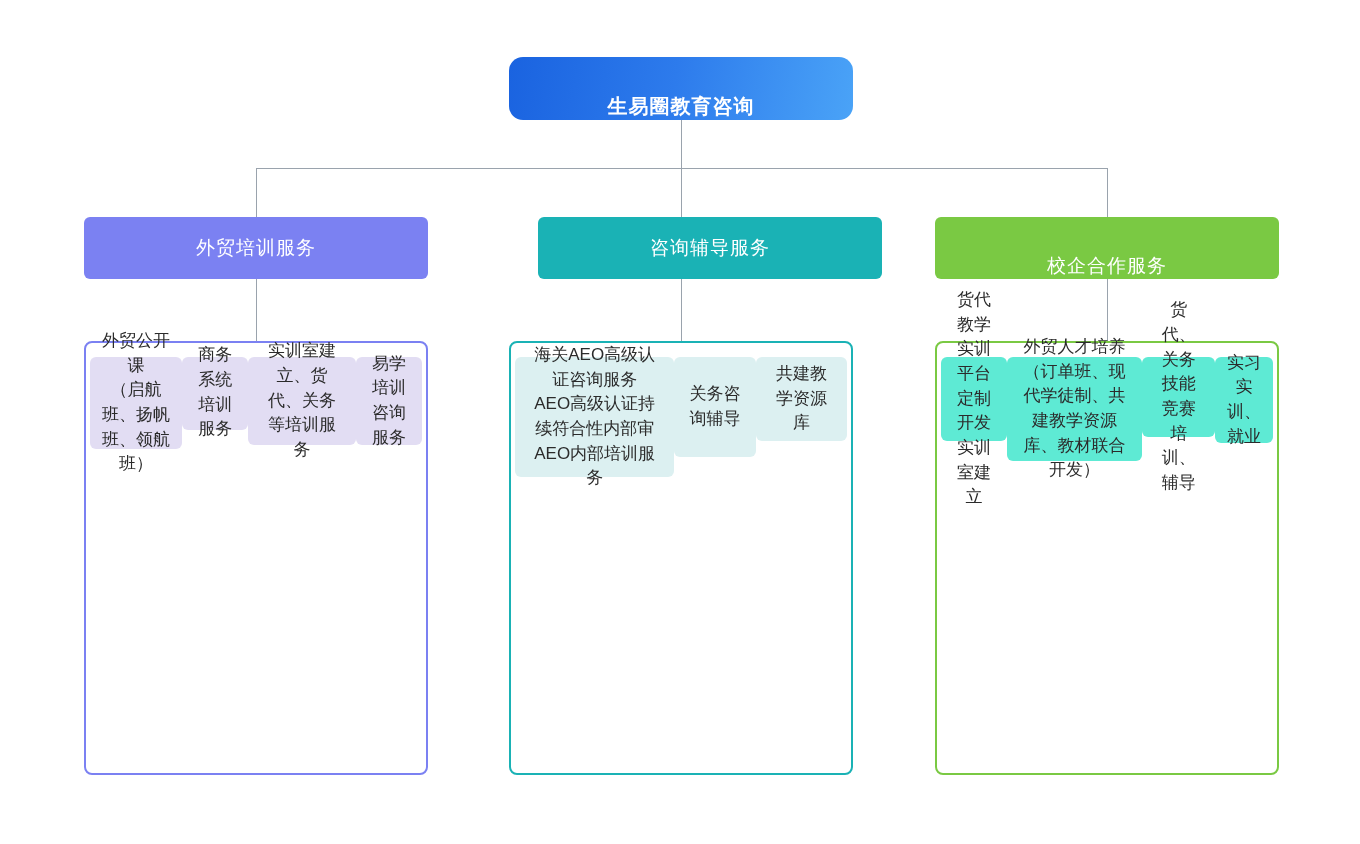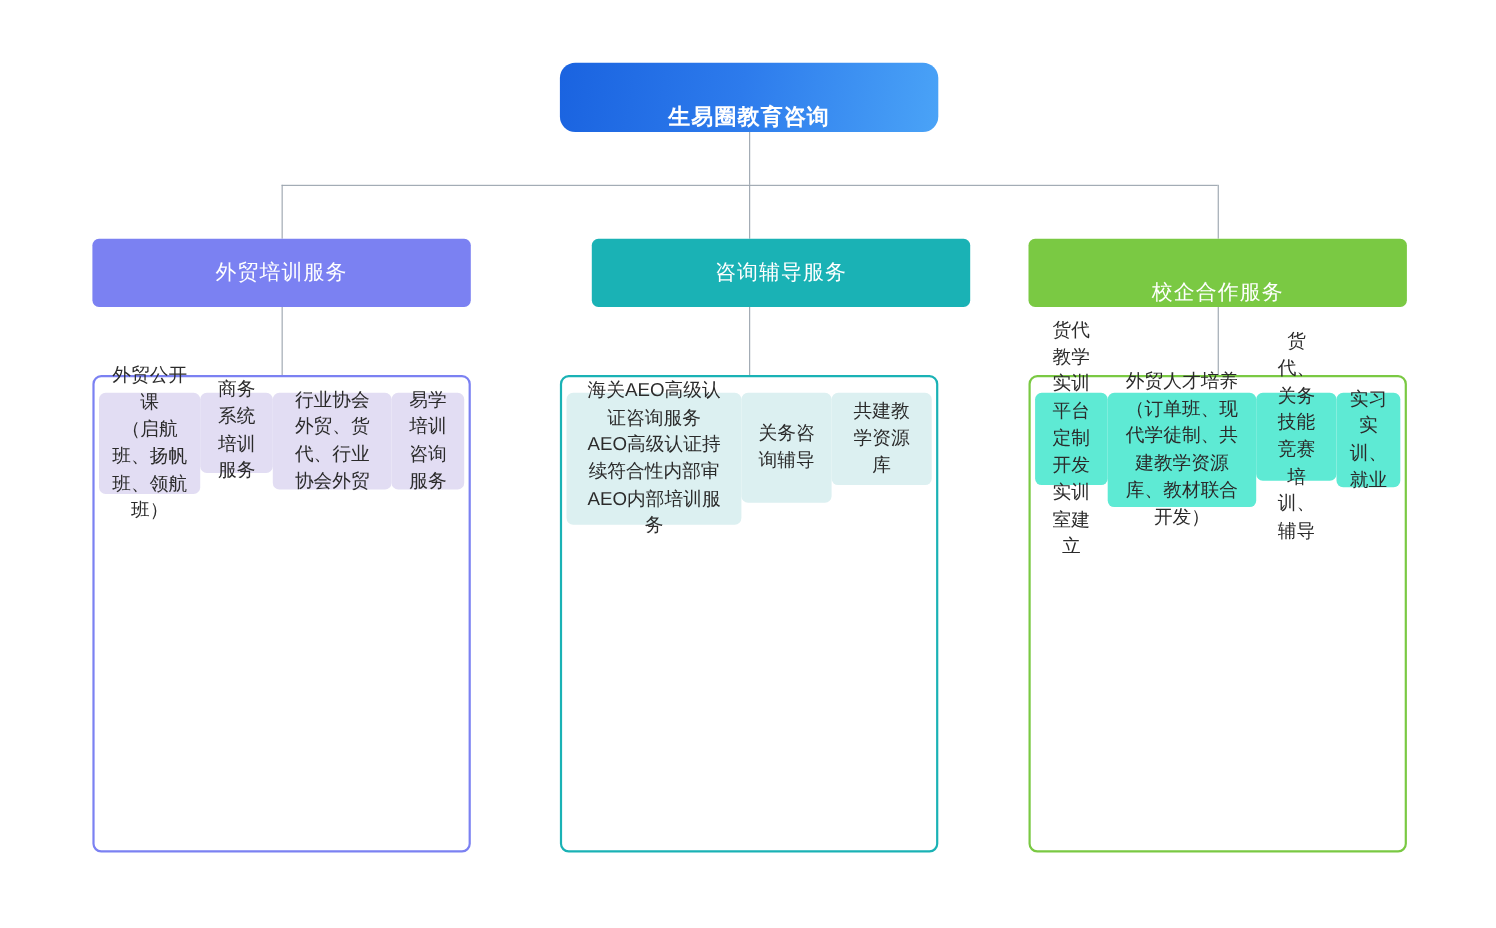--- a/index.html
+++ b/index.html
@@ -149,21 +149,21 @@
     <span class="node-text">咨询辅导服务</span>
   </div>
   <div class="cat-header cat-2">
     <span class="node-text">校企合作服务</span>
   </div>
 
   <div class="col-box box-0">
     <div class="leaf">外贸公开课
 （启航班、扬帆班、领航班）</div>
     <div class="leaf">商务系统培训服务</div>
-    <div class="leaf">行业协会外贸、货代、行业协会外贸</div>
+    <div class="leaf">实训室建立、货代、关务等培训服务</div>
     <div class="leaf">易学培训咨询服务</div>
   </div>
 
   <div class="col-box box-1">
     <div class="leaf">海关AEO高级认证咨询服务
 AEO高级认证持续符合性内部审
 AEO内部培训服务</div>
     <div class="leaf">关务咨询辅导</div>
     <div class="leaf">共建教学资源库</div>
   </div>

